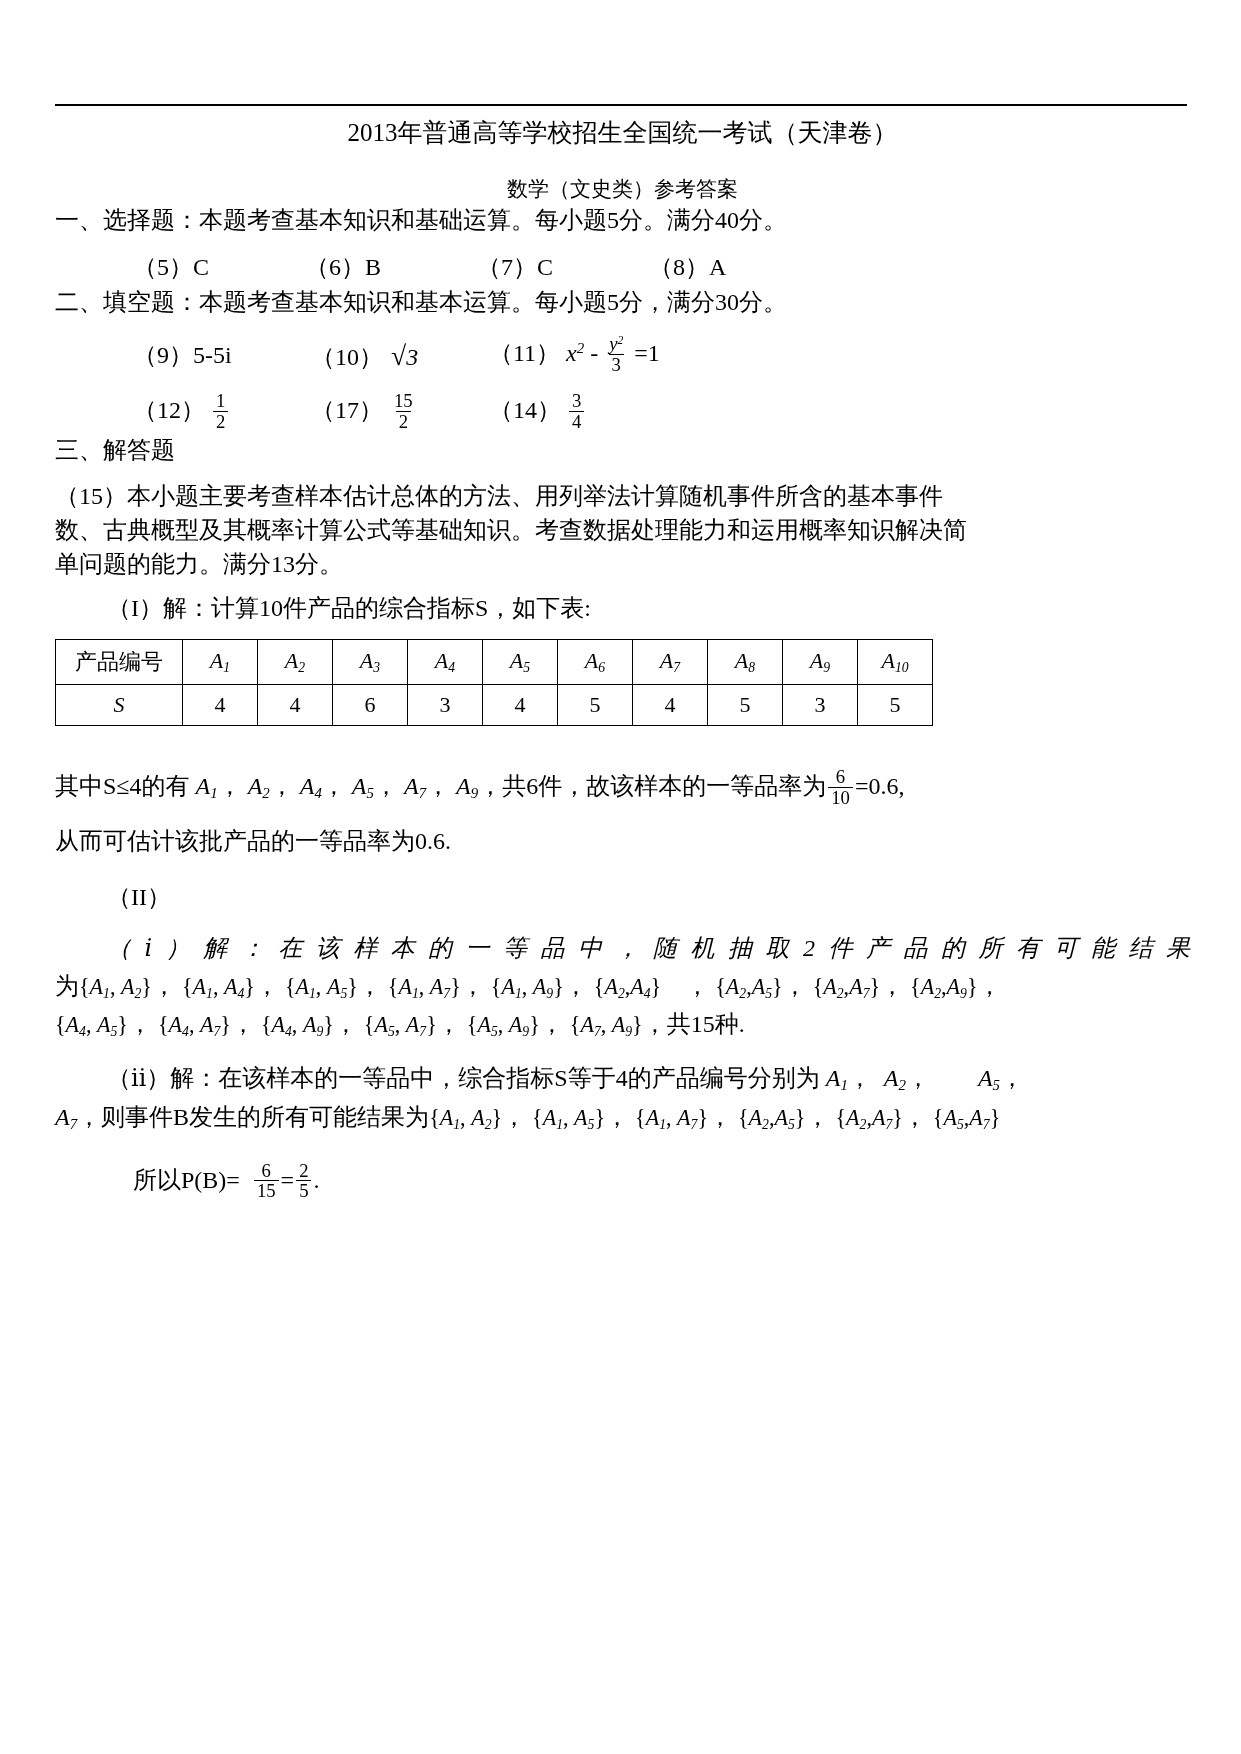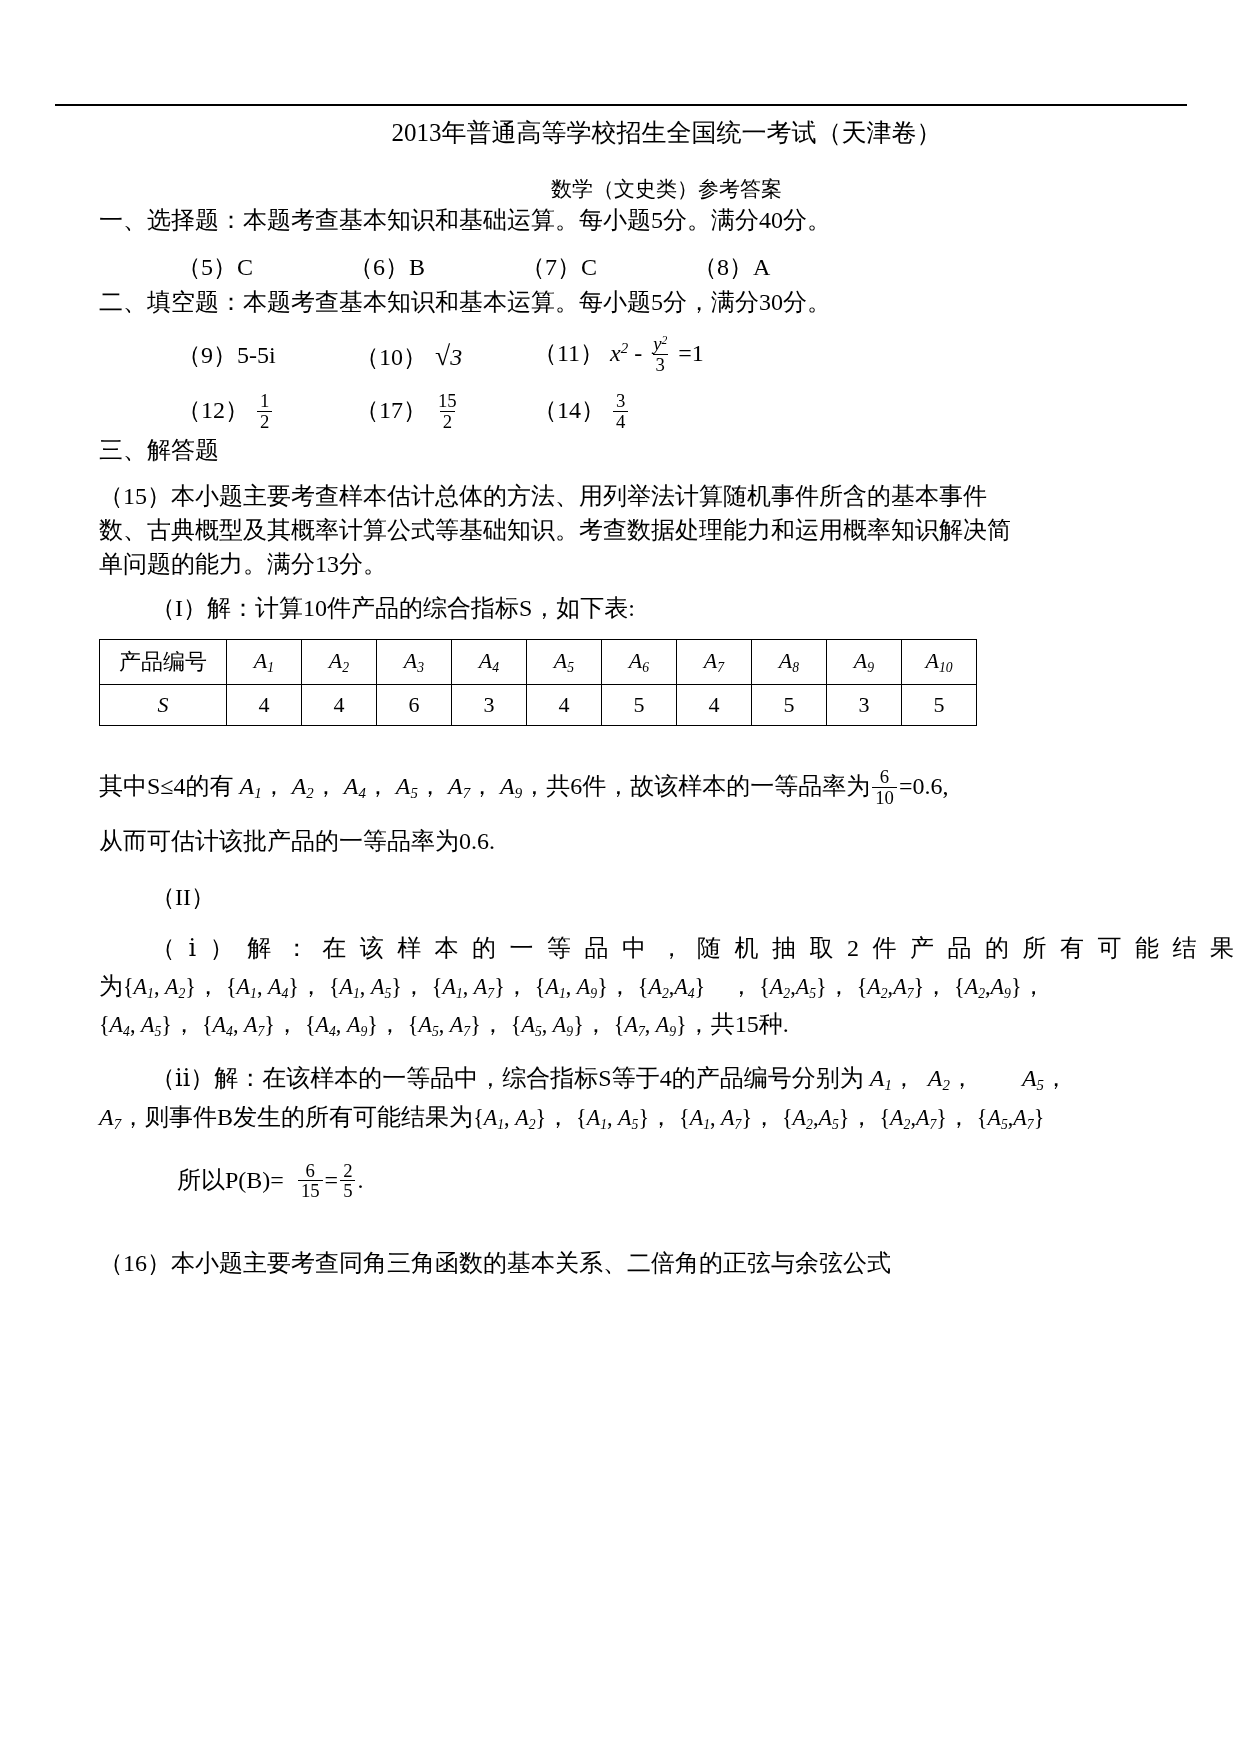--- a/index.html
+++ b/index.html
@@ -20,21 +20,20 @@
     width: 1241px;
     height: 1754px;
     padding: 0;
     box-sizing: border-box;
   }
   .content {
     position: absolute;
     left: 55px;
     top: 0;
     width: 1135px;
-    margin-left: 44px;
   }
 
   
   .top-rule {
     position: absolute;
     left: 55px;
     top: 104px;
     width: 1132px;
     height: 0;
     border-top: 2px solid #000;
@@ -258,21 +257,21 @@
       <span class="mi">A<sub>9</sub></span><span>，共6件，故该样本的一等品率为</span><span class="frac">
           <span class="num">6</span>
           <span class="den">10</span>
         </span><span>=0.6,</span>
     </p>
 
     <p class="para" style="margin-top:16px;">从而可估计该批产品的一等品率为0.6.</p>
 
     <p class="para" style="margin-top:22px;padding-left:52px;">（II）</p>
 
-    <p class="para justify-wide" style="margin-top:16px;padding-left:52px;">（ⅰ）解：在该样本的一等品中，随机抽取2件产品的所有可能结果</p>
+    <p class="para justify-wide" style="margin-top:16px;padding-left:52px;font-style:italic;">（ⅰ）解：在该样本的一等品中，随机抽取2件产品的所有可能结果</p>
 
     <p class="para" style="margin-top:4px;">
       <span>为</span><span class="setb">{<span class="mi">A<sub>1</sub></span>, <span class="mi">A<sub>2</sub></span>}</span>，
       <span class="setb">{<span class="mi">A<sub>1</sub></span>, <span class="mi">A<sub>4</sub></span>}</span>，
       <span class="setb">{<span class="mi">A<sub>1</sub></span>, <span class="mi">A<sub>5</sub></span>}</span>，
       <span class="setb">{<span class="mi">A<sub>1</sub></span>, <span class="mi">A<sub>7</sub></span>}</span>，
       <span class="setb">{<span class="mi">A<sub>1</sub></span>, <span class="mi">A<sub>9</sub></span>}</span>，
       <span class="setb">{<span class="mi">A<sub>2</sub></span>,<span class="mi">A<sub>4</sub></span>}</span>
       &nbsp;&nbsp;&nbsp;，
       <span class="setb">{<span class="mi">A<sub>2</sub></span>,<span class="mi">A<sub>5</sub></span>}</span>，
@@ -311,16 +310,15 @@
       <span>所以P(B)=</span>&nbsp;
       <span class="frac">
         <span class="num">6</span>
         <span class="den">15</span>
       </span><span>=</span><span class="frac">
         <span class="num">2</span>
         <span class="den">5</span>
       </span><span>.</span>
     </p>
 
-    <p class="para" style="margin-top:44px;">（16）本小题主要考查同角三角函数的基本关系、二倍角的正弦与余弦公式</p>
 
   </div>
 </div>
 
 </body></html>

